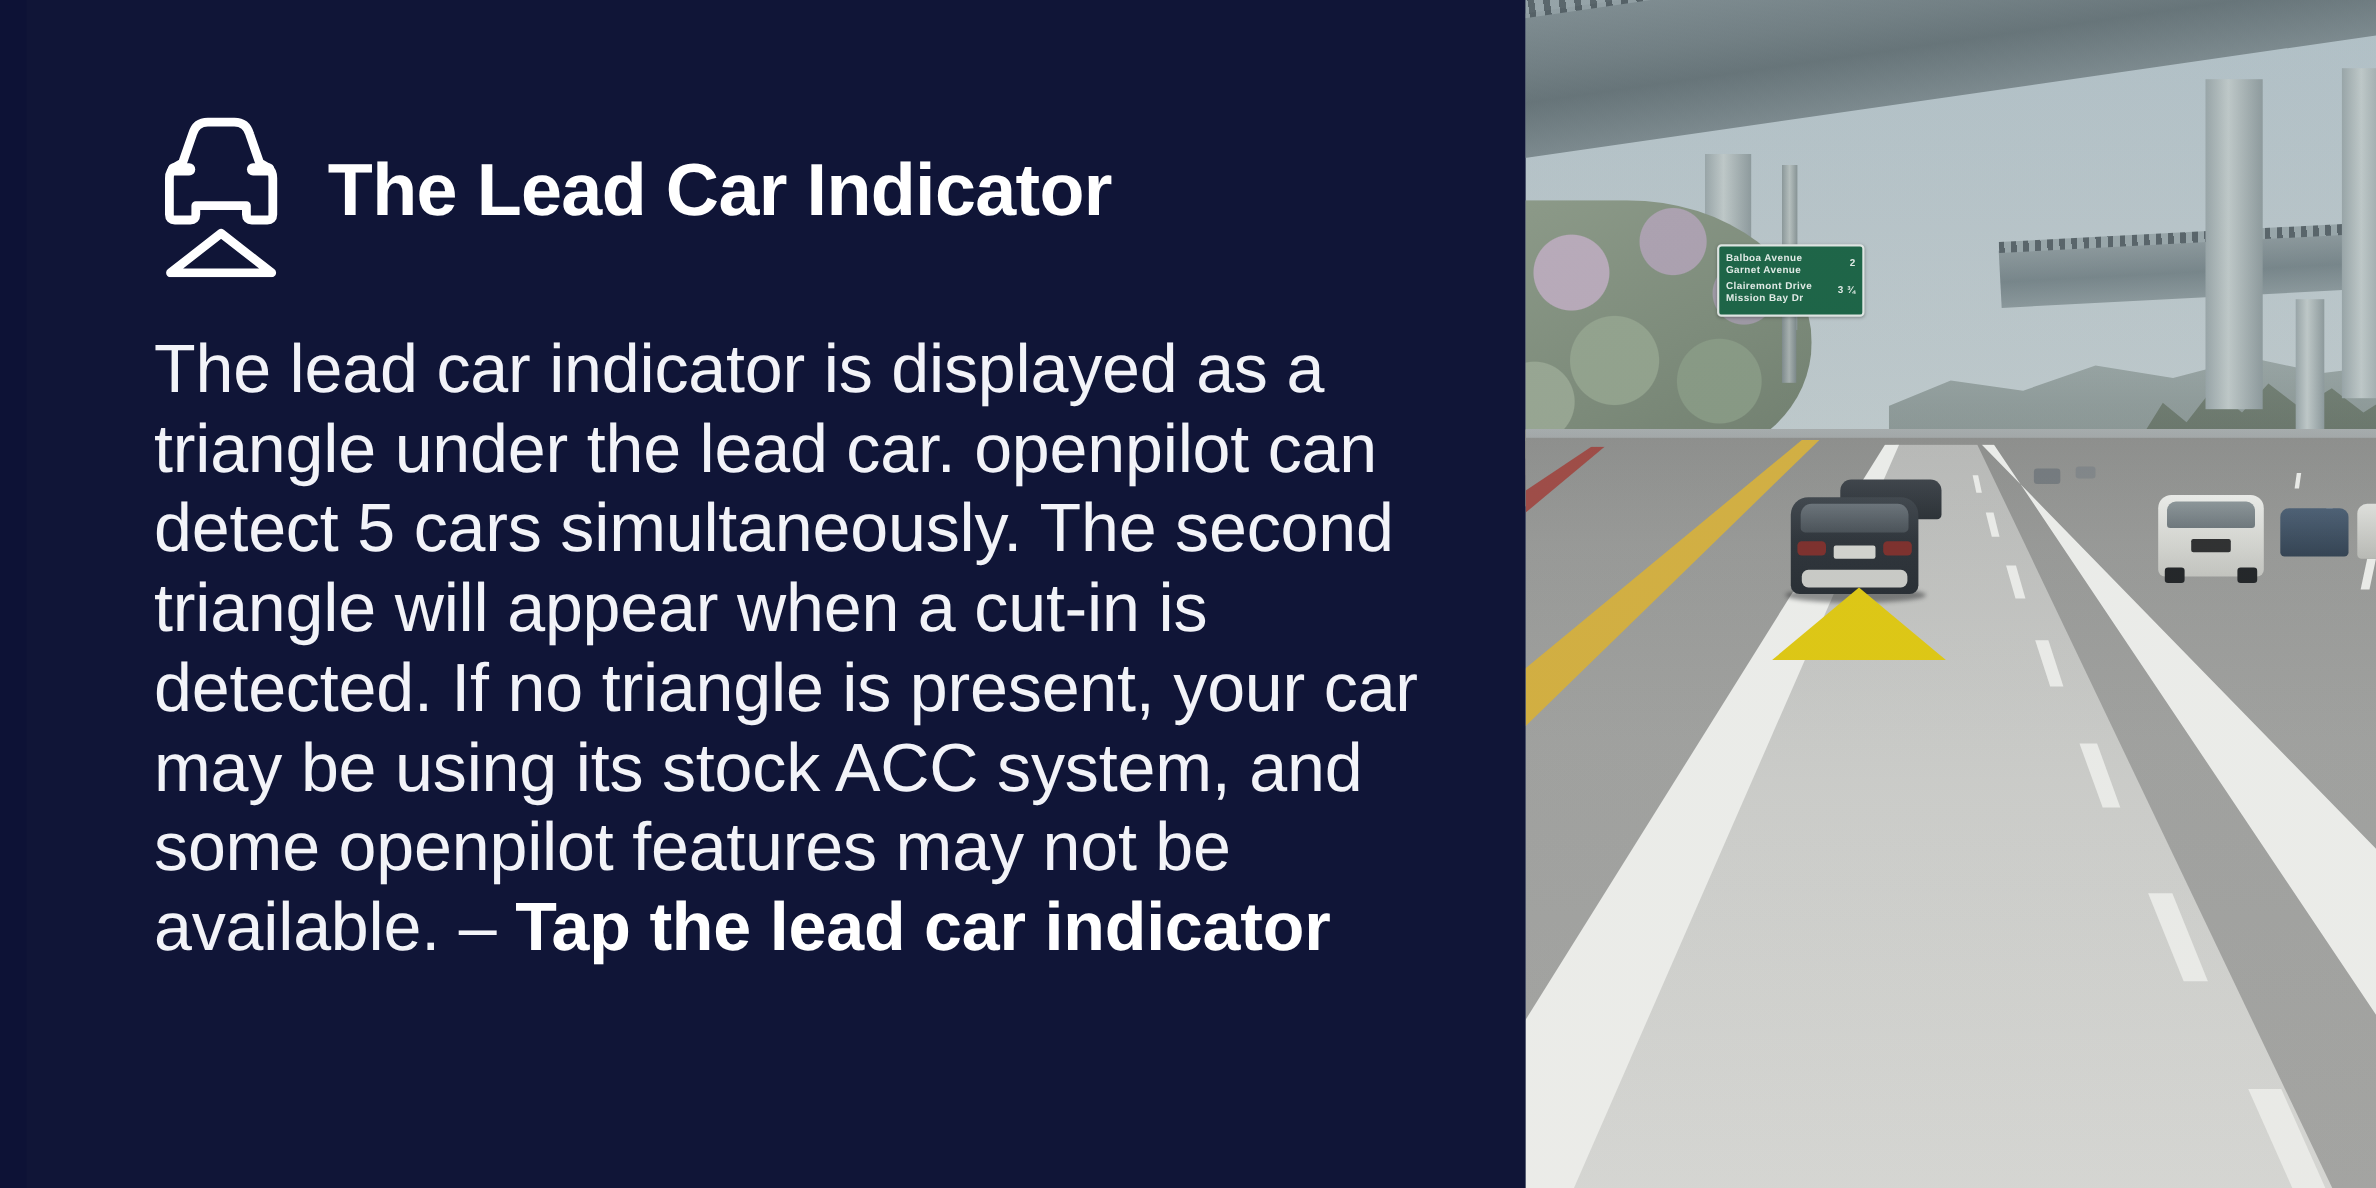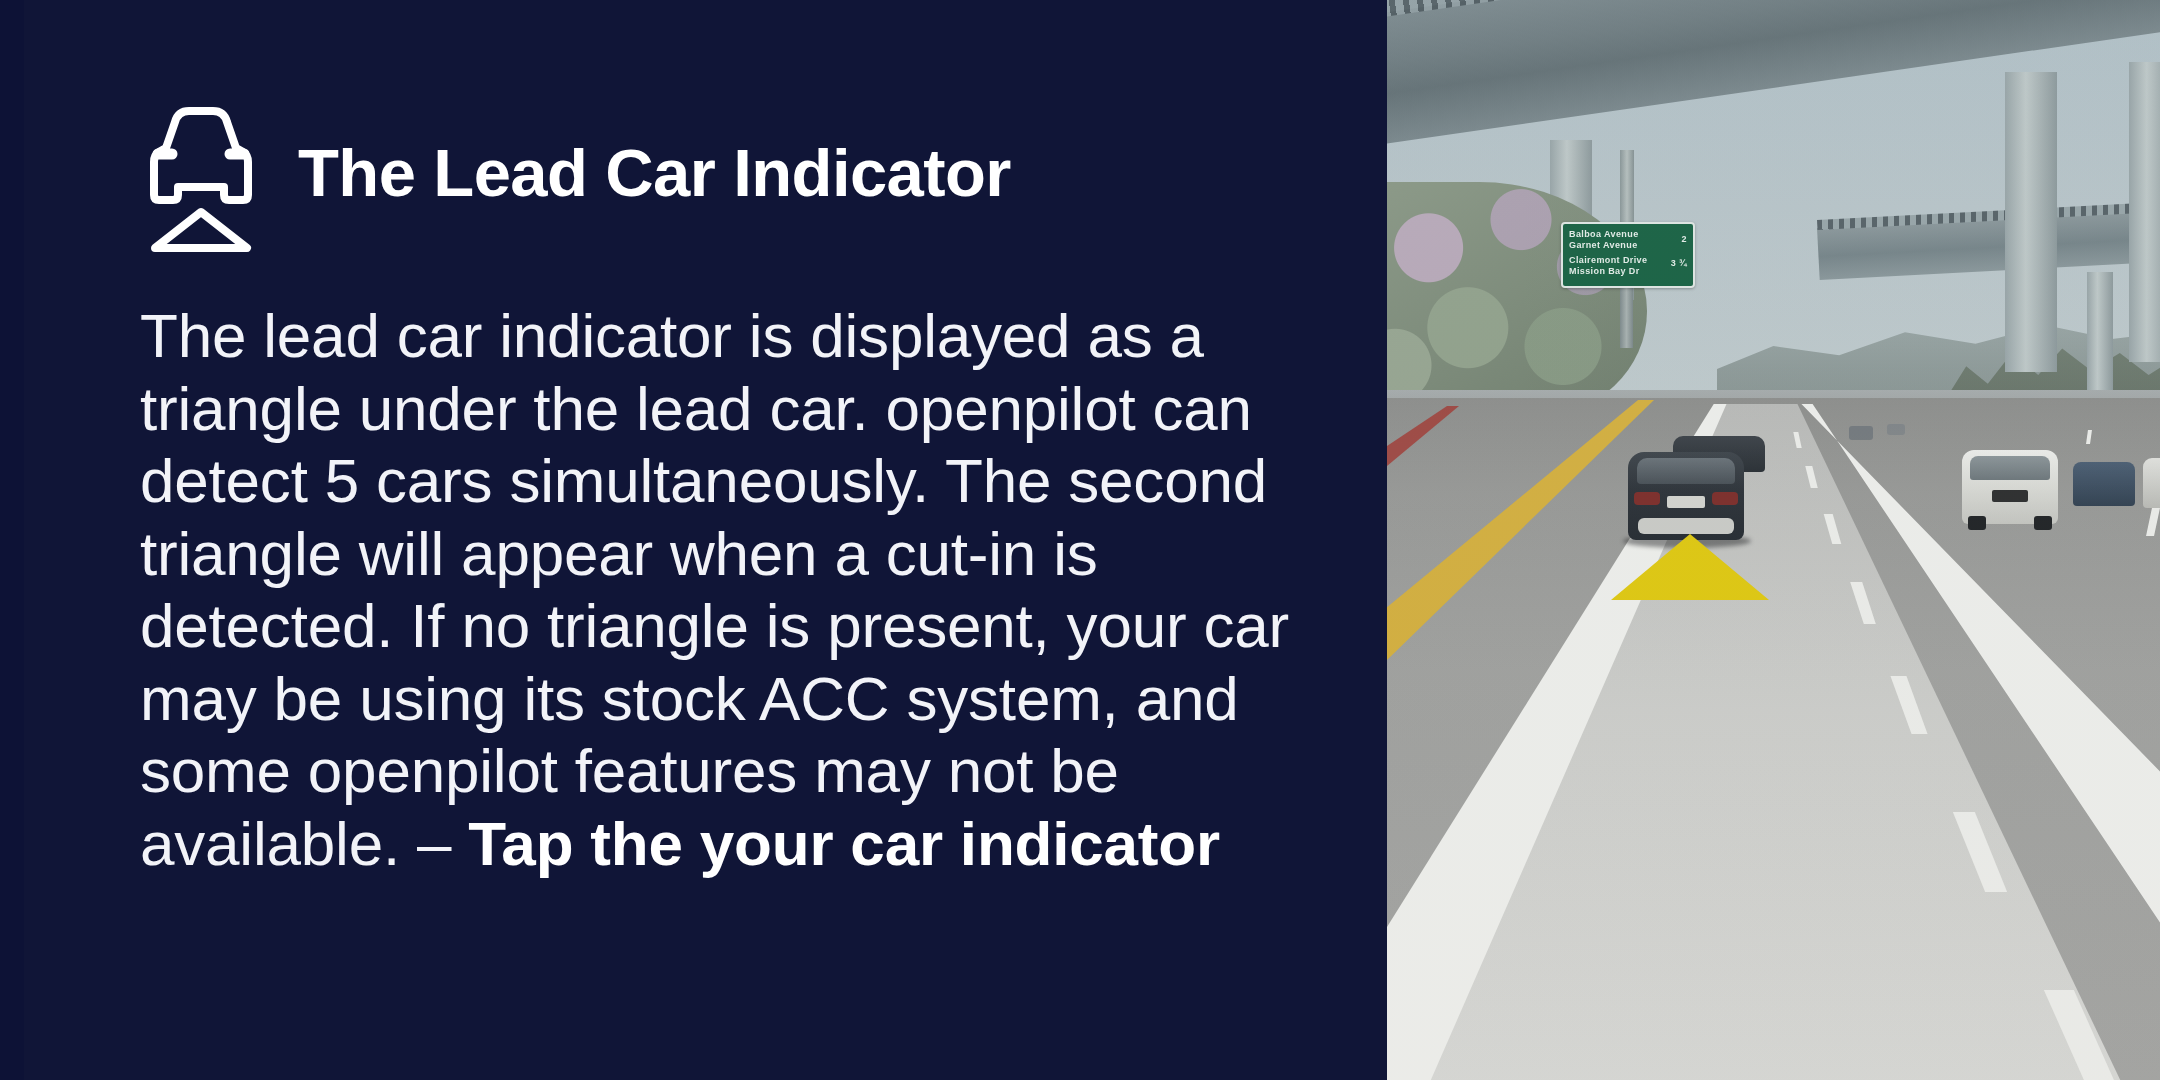--- a/index.html
+++ b/index.html
@@ -259,21 +259,21 @@
         <path d="M16 62 L30 62" stroke="#ffffff" stroke-width="11" stroke-linecap="round"></path>
 
         <path d="M88 62 L102 62" stroke="#ffffff" stroke-width="11" stroke-linecap="round"></path>
 
         <path d="M13 156 L59 120 L105 156 Z" fill="none" stroke="#ffffff" stroke-width="8" stroke-linejoin="round" stroke-linecap="round"></path>
       </svg>
 
       <h1 class="page-title">The Lead Car Indicator</h1>
     </div>
 
-    <p class="body-copy"><span>The lead car indicator is displayed as a triangle under the lead car. openpilot can detect 5 cars simultaneously. The second triangle will appear when a cut-in is detected. If no triangle is present, your car may be using its stock ACC system, and some openpilot features may not be available. – </span><span class="cta">Tap the your car indicator</span></p>
+    <p class="body-copy"><span>The lead car indicator is displayed as a triangle under the lead car. openpilot can detect 5 cars simultaneously. The second triangle will appear when a cut-in is detected. If no triangle is present, your car may be using its stock ACC system, and some openpilot features may not be available. – </span><span class="cta">Tap the lead car indicator</span></p>
   </div>
 
   <div class="right-panel">
     <div class="photo">
 
       <div class="sky"></div>
       <div class="hill-far"></div>
       <div class="trees-right"></div>
 
       <div class="overpass-2"></div>

